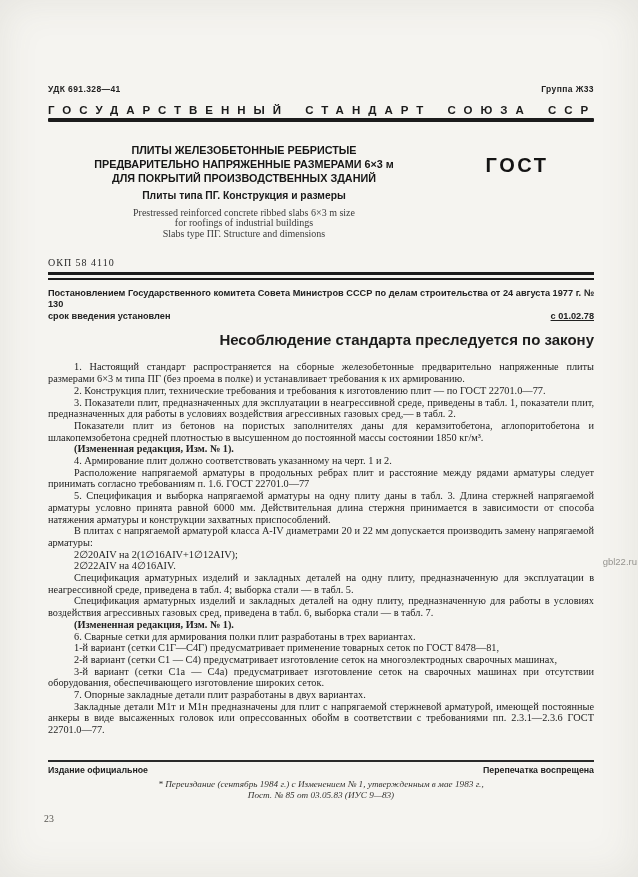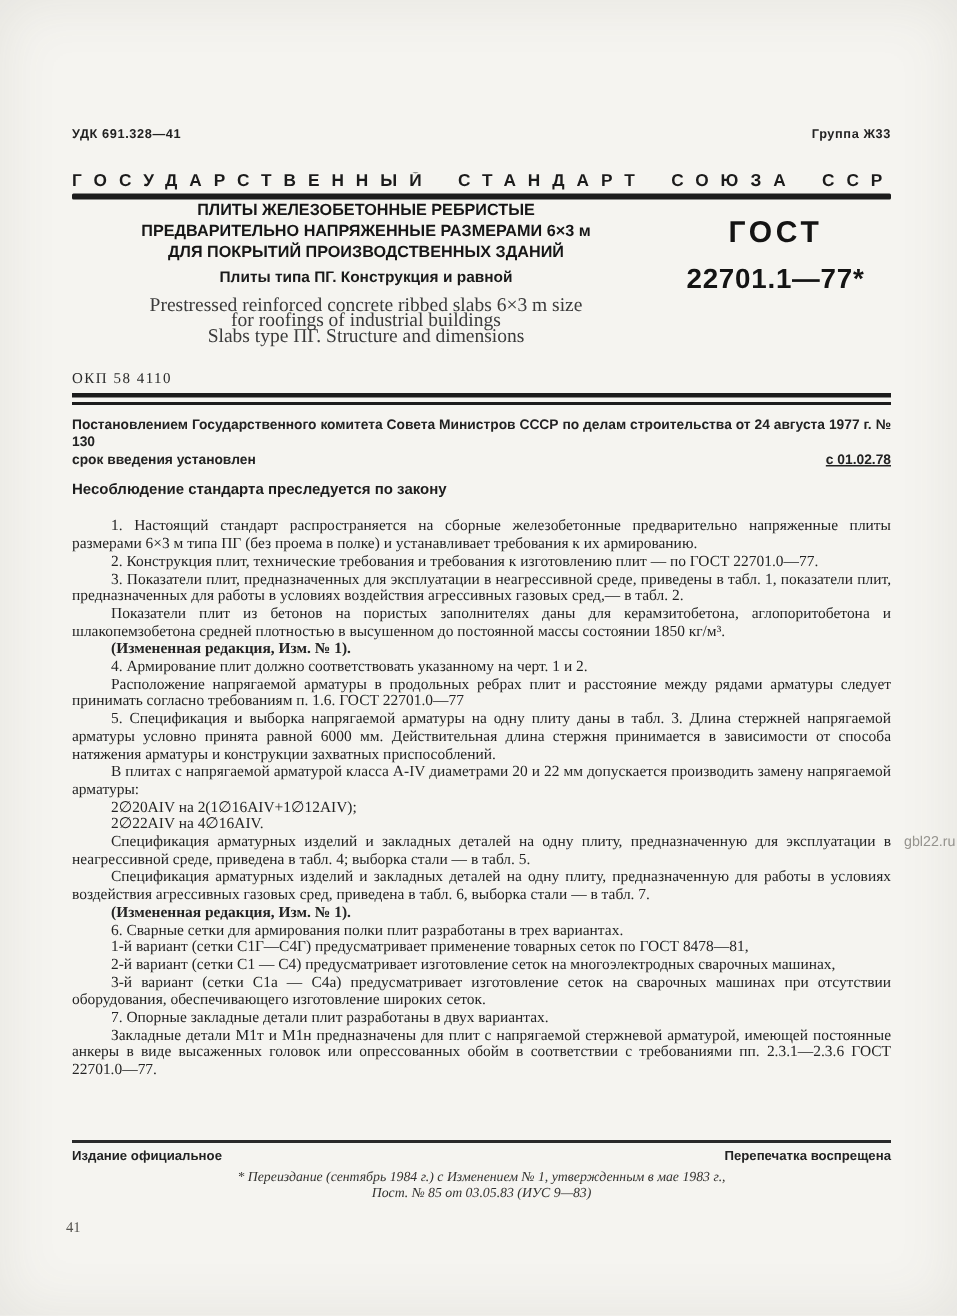--- a/index.html
+++ b/index.html
@@ -11,50 +11,50 @@
     font-family:"Liberation Serif", serif;
     color:#1e1e1e;
     overflow:hidden;
   }
   .content{position:absolute;left:48px;right:44px;top:84px;}
 
   
   .meta-row{display:flex;justify-content:space-between;
     font-family:"Liberation Sans",sans-serif;font-weight:bold;
     font-size:8.5px;letter-spacing:.4px;color:#222;}
-  .org-line{margin-top:21px;font-family:"Liberation Sans",sans-serif;
+  .org-line{margin-top:10px;font-family:"Liberation Sans",sans-serif;
     font-weight:bold;font-size:11.5px;letter-spacing:8px;word-spacing:5px;
     white-space:nowrap;overflow:hidden;color:#1b1b1b;}
   .rule-thick{margin-top:2px;height:3.5px;background:#1c1c1c;border-radius:1px;}
 
   
-  .title-grid{display:flex;}
+  .title-grid{display:flex;margin-top:21px;}
   .title-left{width:392px;text-align:center;}
   .title-main{font-family:"Liberation Sans",sans-serif;font-weight:bold;
     font-size:10.8px;line-height:14px;color:#161616;}
   .title-sub{margin-top:5px;font-family:"Liberation Sans",sans-serif;
     font-weight:bold;font-size:10.3px;color:#1a1a1a;}
-  .title-eng{margin-top:7px;font-size:13px;line-height:10.8px;color:#3b3b3b;}
+  .title-eng{margin-top:7px;font-size:10px;line-height:10.8px;color:#3b3b3b;}
   .gost-box{flex:1;text-align:center;padding-top:11px;
     font-family:"Liberation Sans",sans-serif;font-weight:bold;color:#141414;}
   .gost-word{font-size:20px;letter-spacing:2.5px;}
   .gost-num{margin-top:8px;font-size:18.5px;letter-spacing:.5px;}
 
   .okp-line{margin-top:17px;font-size:10px;letter-spacing:1px;color:#2a2a2a;}
   .rule-double{margin-top:4px;height:3px;border-top:3px solid #1c1c1c;border-bottom:2px solid #1c1c1c;}
 
   
   .decree{margin-top:8px;font-family:"Liberation Sans",sans-serif;
     font-weight:bold;font-size:9.2px;line-height:11.5px;color:#222;}
   .decree-line1{text-align:justify;text-align-last:justify;}
   .decree-line2{display:flex;justify-content:space-between;align-items:flex-end;}
   .decree-date{text-decoration:underline;}
 
-  .law-notice{margin-top:9px;text-align:left;
-    font-family:"Liberation Sans",sans-serif;font-weight:bold;font-size:10px;color:#1d1d1d;}
+  .law-notice{margin-top:9px;text-align:right;
+    font-family:"Liberation Sans",sans-serif;font-weight:bold;font-size:15px;color:#1d1d1d;}
 
   
   .body-text{margin-top:13px;font-size:10.3px;line-height:11.7px;
     text-align:justify;color:#232323;max-height:442px;overflow:hidden;}
   .para{margin:0;text-indent:26px;}
   .para.bold{font-weight:bold;}
   .para.formula{text-align:left;}
 
   
   .footer{position:absolute;left:48px;right:44px;top:760px;}
@@ -82,30 +82,29 @@
     <div class="org-line">ГОСУДАРСТВЕННЫЙ СТАНДАРТ СОЮЗА ССР</div>
     <div class="rule-thick"></div>
 
     <div class="title-grid">
       <div class="title-left">
         <div class="title-main">
           <div>ПЛИТЫ ЖЕЛЕЗОБЕТОННЫЕ РЕБРИСТЫЕ</div>
           <div>ПРЕДВАРИТЕЛЬНО НАПРЯЖЕННЫЕ РАЗМЕРАМИ 6×3 м</div>
           <div>ДЛЯ ПОКРЫТИЙ ПРОИЗВОДСТВЕННЫХ ЗДАНИЙ</div>
         </div>
-        <div class="title-sub">Плиты типа ПГ. Конструкция и равной</div>
+        <div class="title-sub">Плиты типа ПГ. Конструкция и размеры</div>
         <div class="title-eng">
           <div>Prestressed reinforced concrete ribbed slabs 6×3 m size</div>
           <div>for roofings of industrial buildings</div>
           <div>Slabs type ПГ. Structure and dimensions</div>
         </div>
       </div>
       <div class="gost-box">
         <div class="gost-word">ГОСТ</div>
-        <div class="gost-num">22701.1—77*</div>
       </div>
     </div>
 
     <div class="okp-line">ОКП 58 4110</div>
     <div class="rule-double"></div>
 
     <div class="decree">
       <div class="decree-line1">Постановлением Государственного комитета Совета Министров СССР по делам строительства от 24 августа 1977 г. № 130</div>
       <div class="decree-line2">
         <span>срок введения установлен</span>
@@ -144,15 +143,15 @@
     <div class="footer-row">
       <span>Издание официальное</span>
       <span>Перепечатка воспрещена</span>
     </div>
     <div class="footnote">
       <div>* Переиздание (сентябрь 1984 г.) с Изменением № 1, утвержденным в мае 1983 г.,</div>
       <div>Пост. № 85 от 03.05.83 (ИУС 9—83)</div>
     </div>
   </div>
 
-  <div class="page-number">41</div>
+  <div class="page-number">23</div>
   <div class="watermark">gbl22.ru</div>
 </div>
 
 </body></html>

